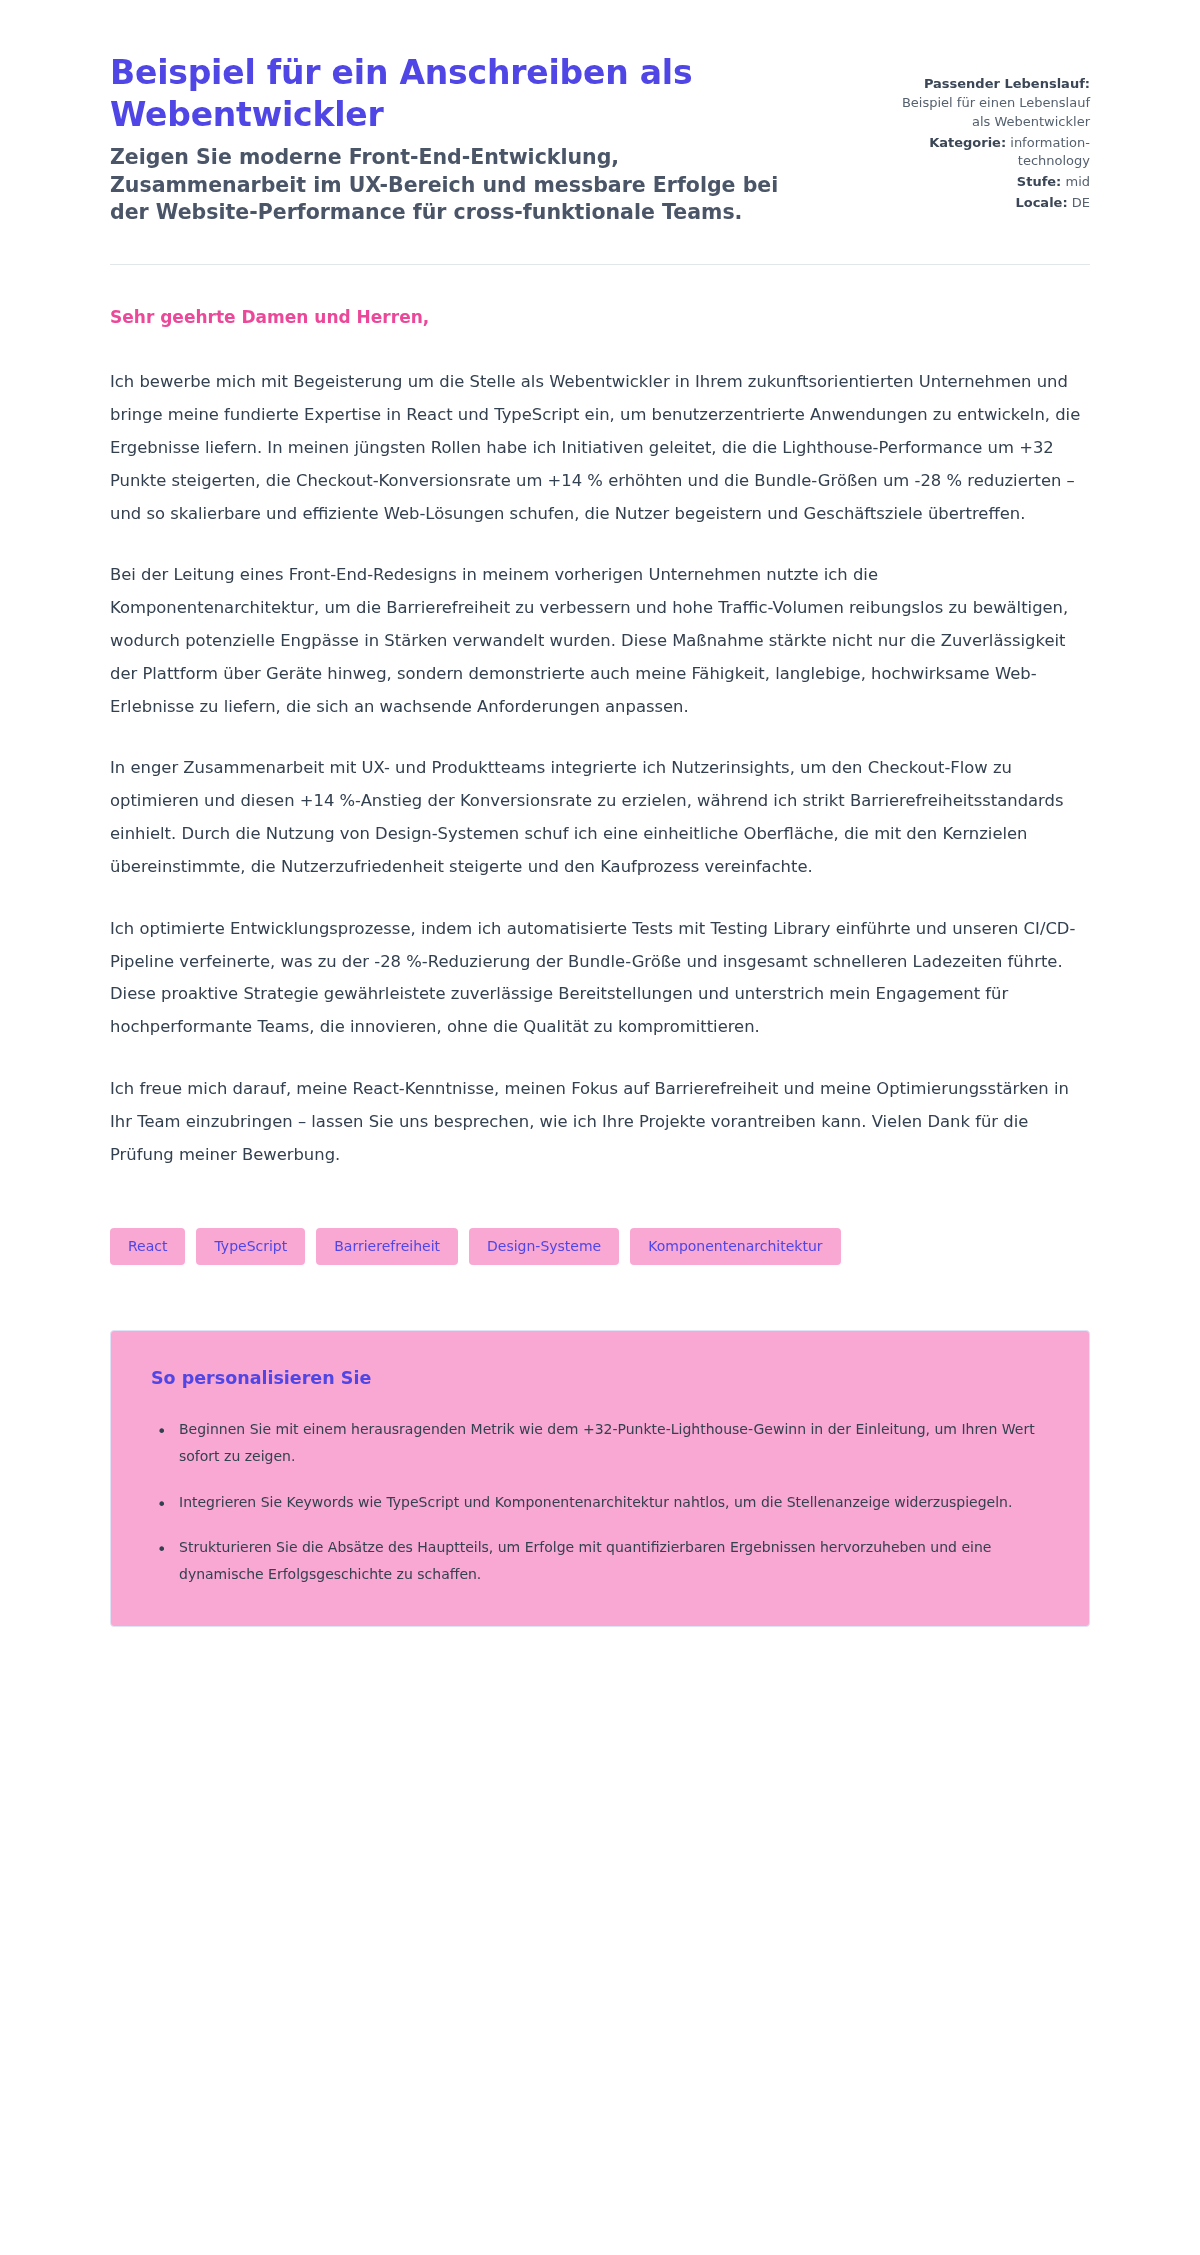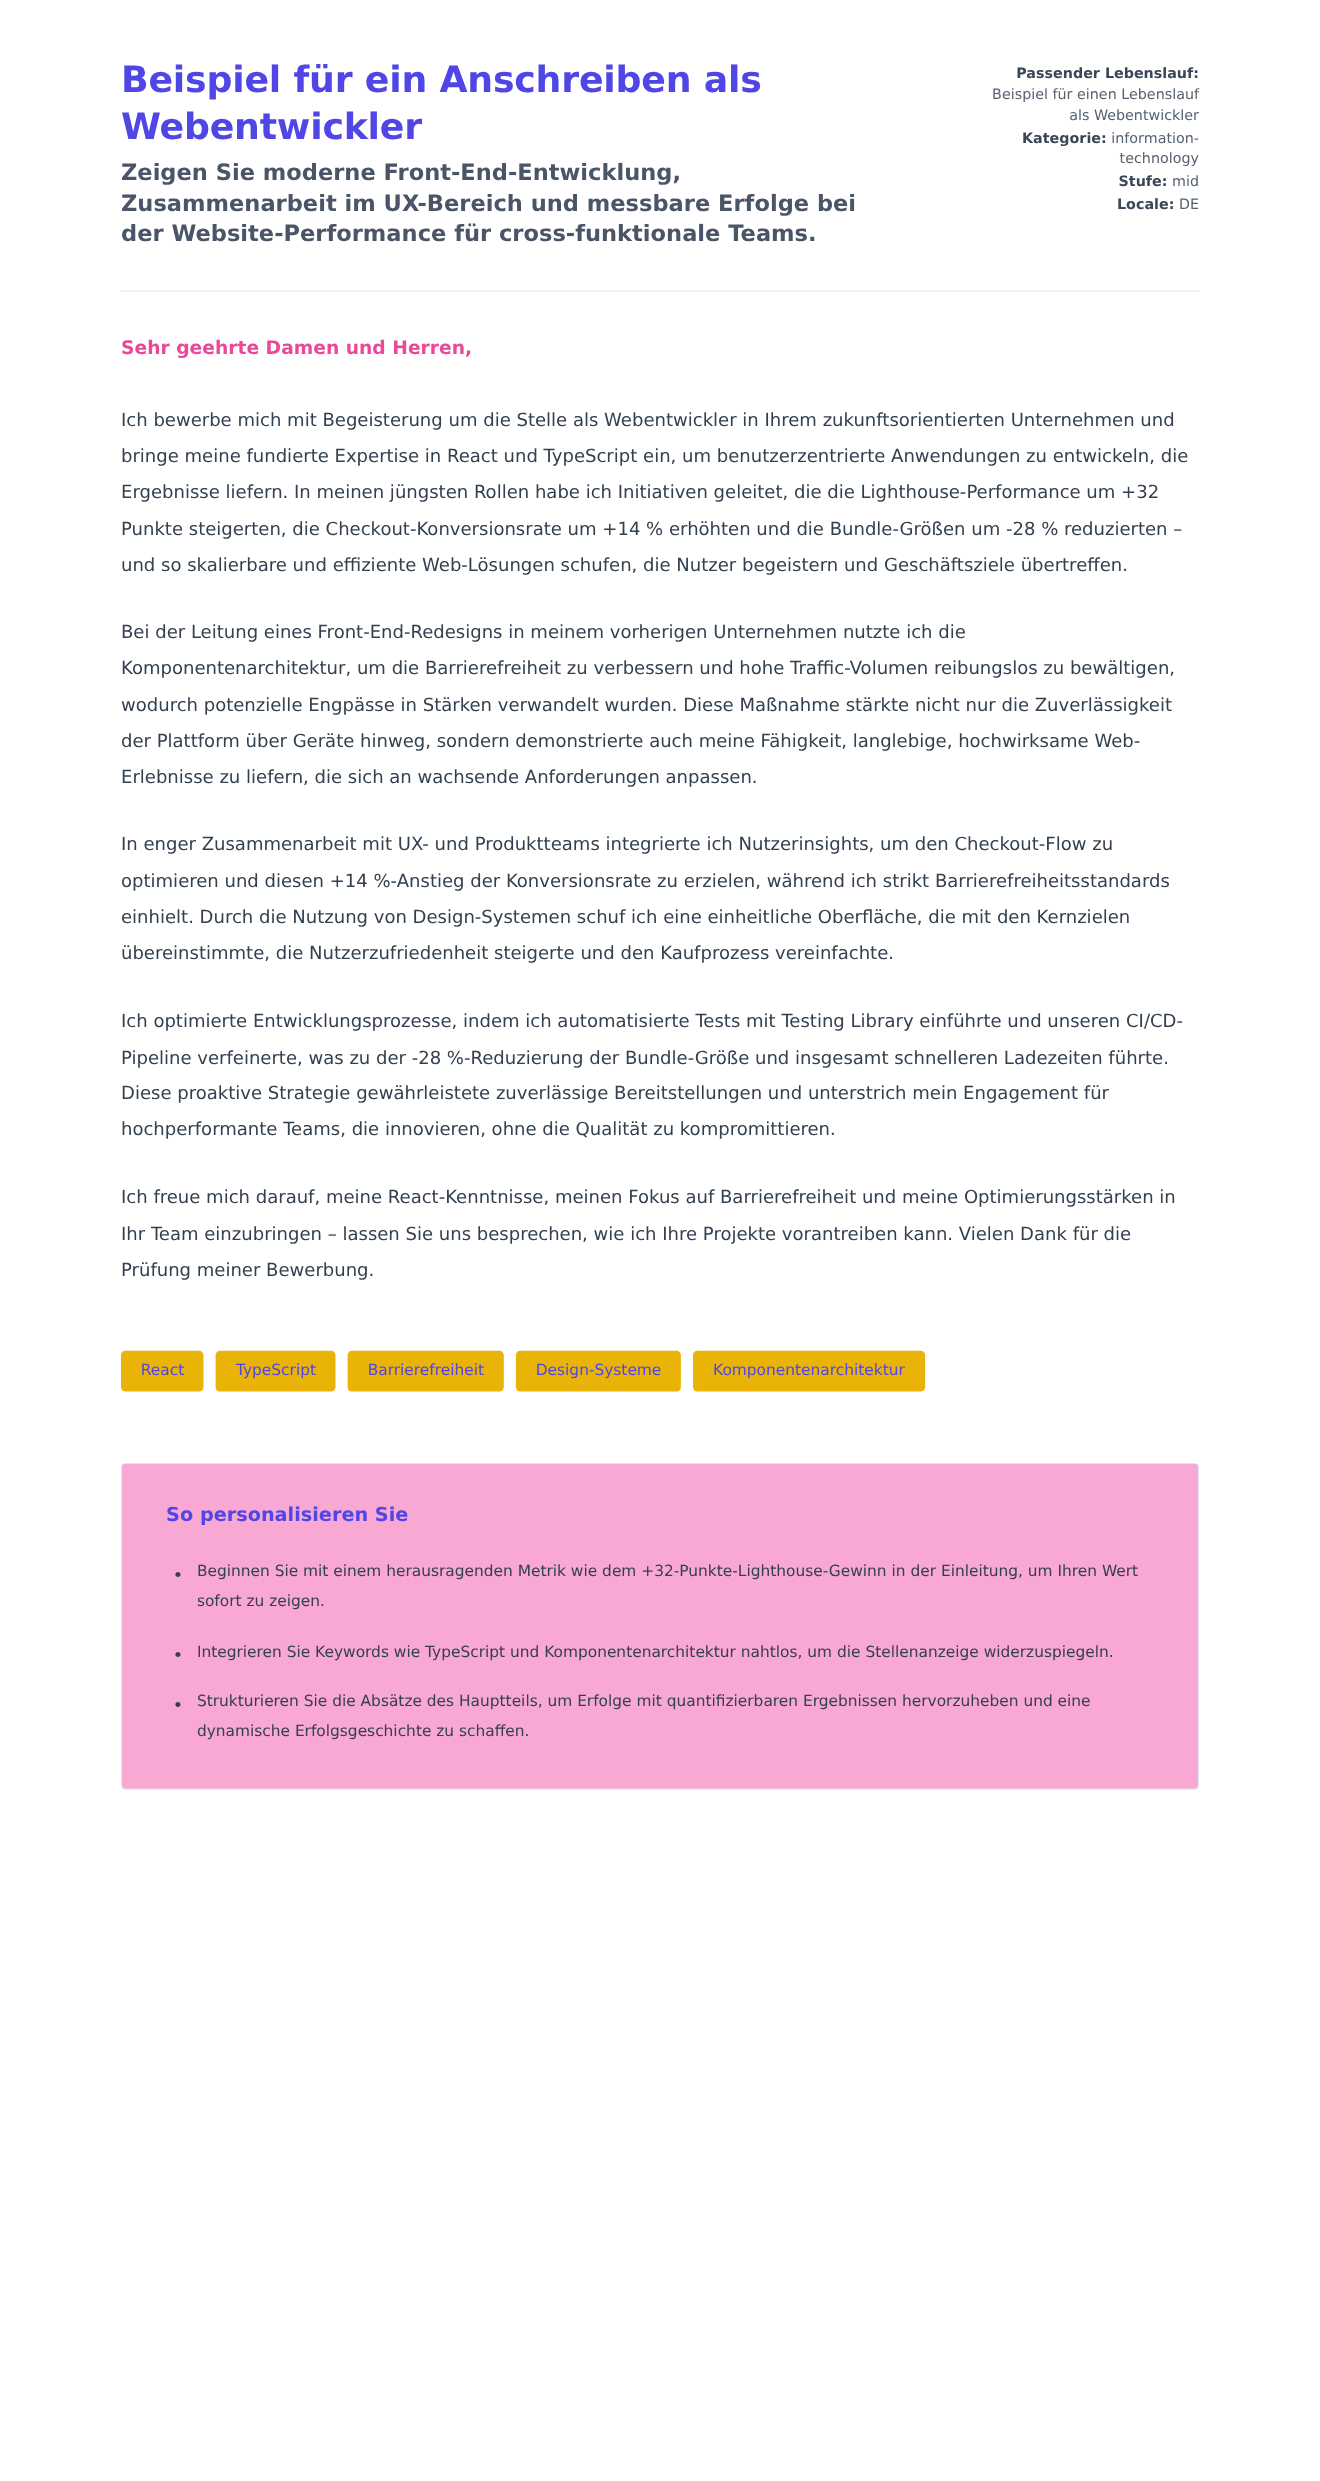--- a/index.html
+++ b/index.html
@@ -50,20 +50,21 @@
     color: #4a5568;
   }
   .header-right {
     flex: 0 0 auto;
     width: 200px;
     text-align: right;
     padding-top: 7px;
     font-size: 13px;
     line-height: 1.45;
     color: #55616f;
+    margin-top: 16px;
   }
   .meta-row { margin-bottom: 2px; }
   .meta-label { font-weight: bold; color: #3b4656; }
   .meta-value { font-weight: normal; color: #55616f; }
 
   .header-rule {
     border: none;
     border-top: 1px solid #e2e5ea;
     margin: 37px 0 0 0;
   }
@@ -107,21 +108,21 @@
   }
 
   
   .tags {
     display: flex;
     flex-wrap: wrap;
     gap: 11px;
     padding-top: 57px;
   }
   .tag {
-    background: #eab308;
+    background: #f9a8d4;
     color: #4f46e5;
     font-size: 14px;
     padding: 10px 18px;
     border-radius: 4px;
     line-height: 1.2;
     white-space: nowrap;
   }
 
   
   .tips {

